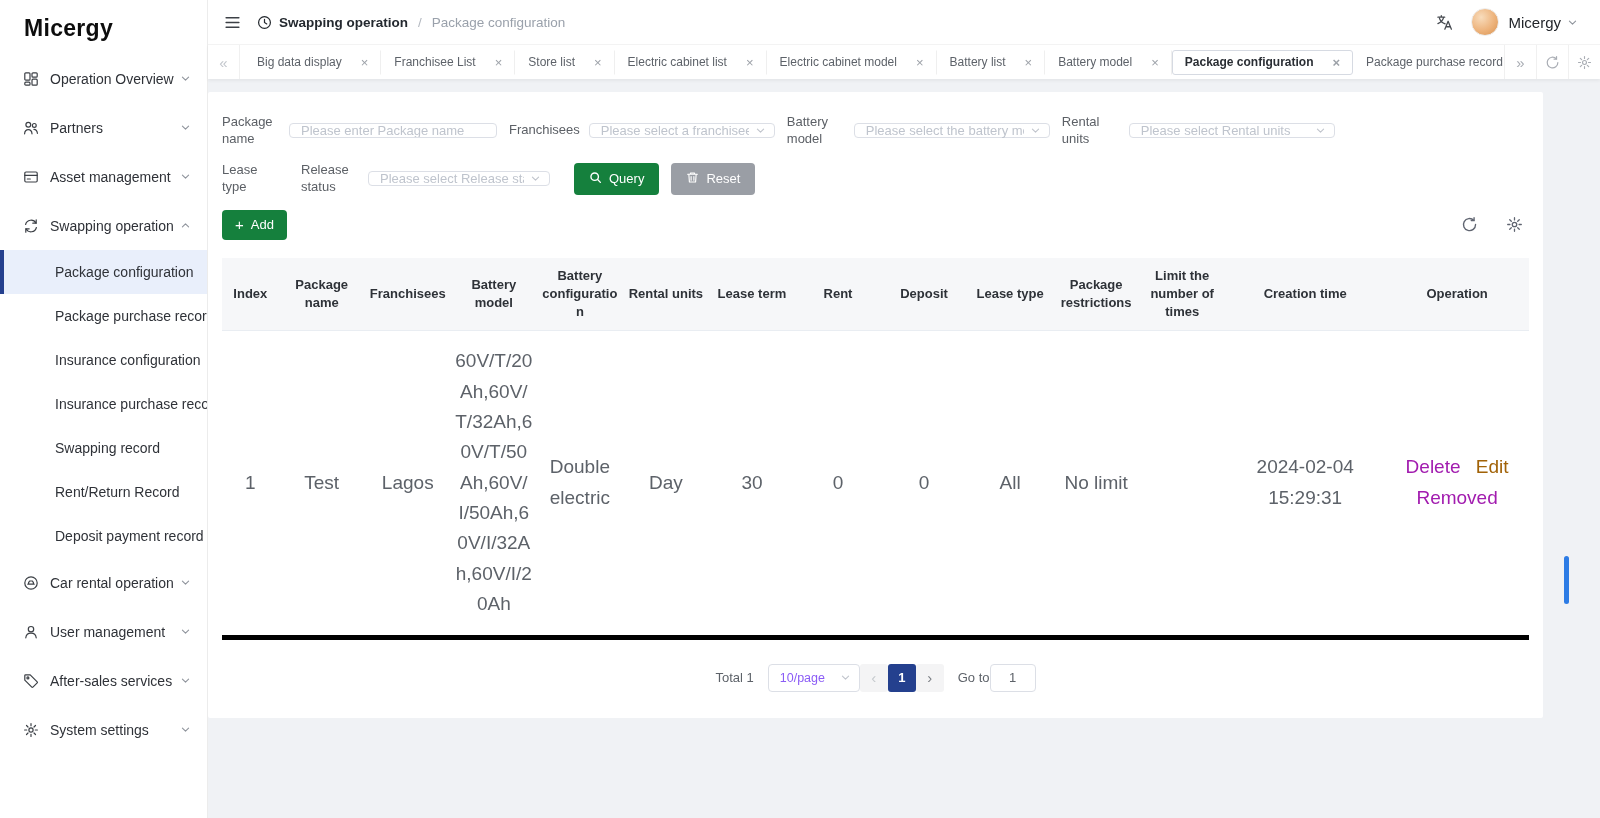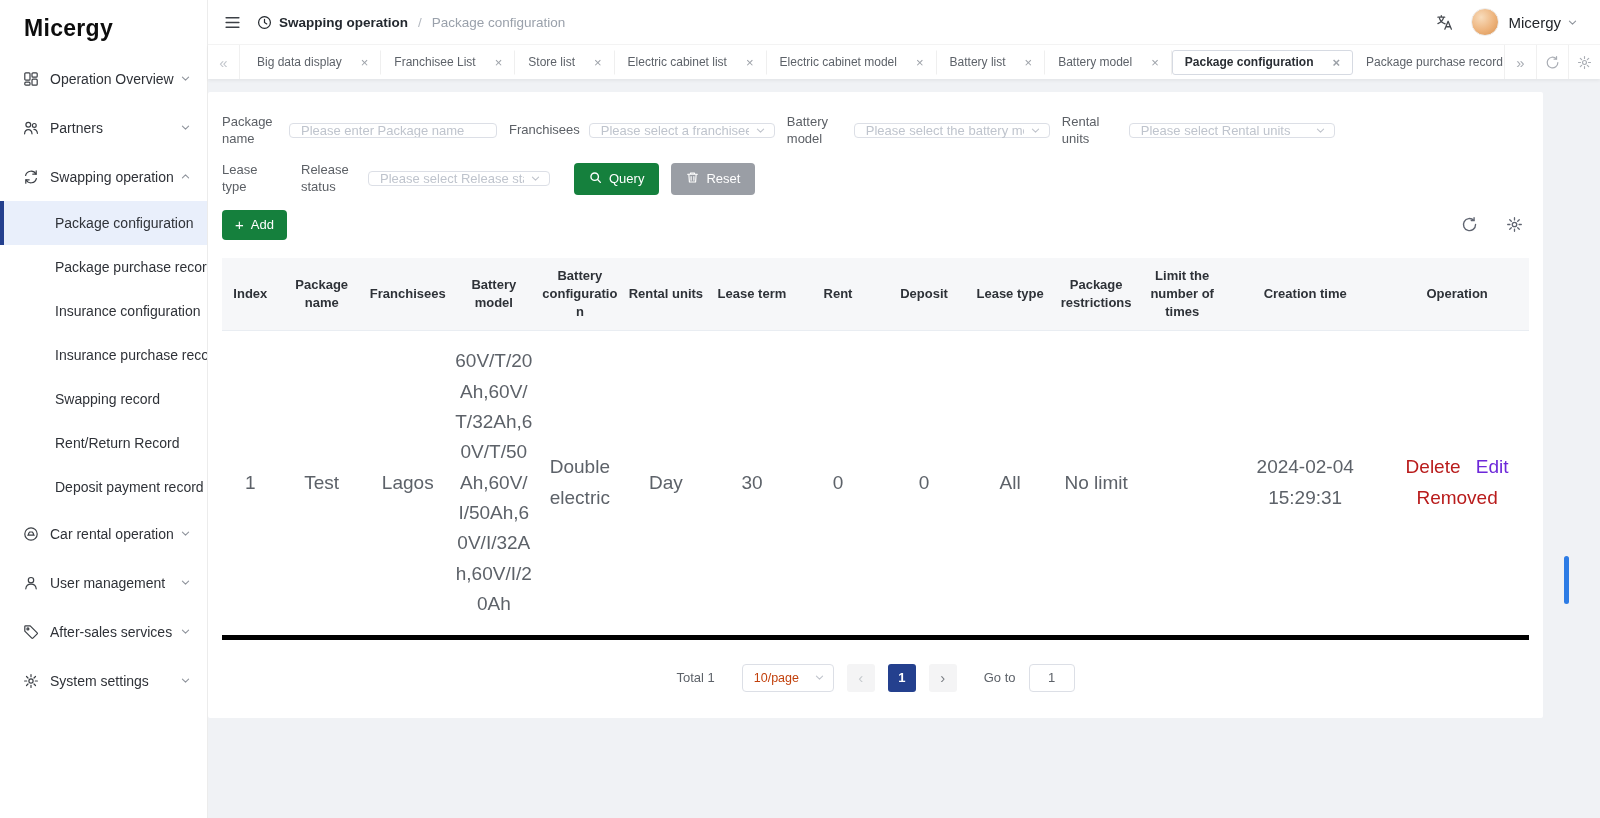--- a/index.html
+++ b/index.html
@@ -74,27 +74,27 @@
   .toolbar .btn { height:30px; padding:0 13px; }
   .tool-icons { display:flex; align-items:center; gap:28px; color:#5f6470; padding-right:6px; }
   .tool-icons > span { cursor:pointer; display:inline-flex; }
 
   .grid { width:100%; border-collapse:collapse; table-layout:fixed; }
   .grid th { background:#f6f7f9; font-size:13px; font-weight:700; color:#2e3238; padding:9px 4px; line-height:1.4;
     border-bottom:1px solid #e9edf2; overflow-wrap:break-word; word-break:break-word; text-align:center; }
   .grid td { font-size:19px; color:#5d6269; text-align:center; padding:15px 4px; line-height:1.6;
     border-bottom:5px solid #000000; overflow-wrap:break-word; }
   .cell-battery { word-break:break-all; }
-  .op-link { margin:0 5px; color:#b91c1c; cursor:pointer; white-space:nowrap; }
-  .op-link.disabled { color:#6d28d9; cursor:default; }
-
-  .pagination { display:flex; align-items:center; justify-content:center; gap:13px; margin-top:24px; font-size:13px; color:#5d6269; }
+  .op-link { margin:0 5px; color:#a21caf; cursor:pointer; white-space:nowrap; }
+  .op-link.disabled { color:#a16207; cursor:default; }
+
+  .pagination { display:flex; align-items:center; justify-content:center; margin-top:24px; font-size:13px; color:#5d6269; }
   .pg-total { margin-right:14px; }
   .pg-size { width:92px; height:28px; }
-  .pg-size .val { flex:1; color:#c2410c; font-size:12.5px; white-space:nowrap; overflow:hidden; }
+  .pg-size .val { flex:1; color:#8b5cf6; font-size:12.5px; white-space:nowrap; overflow:hidden; }
   .pg-btn { width:28px; height:28px; border:none; border-radius:3px; background:#f4f4f5; color:#7a7e84; font-size:15px;
     display:flex; align-items:center; justify-content:center; cursor:pointer; font-family:inherit; padding:0; }
   .pg-btn.prev { color:#c6cace; }
   .pg-btn.page.active { background:#24408e; color:#fff; font-weight:700; font-size:13px; }
   .pg-goto { margin-left:14px; }
   .pg-input { width:46px; height:28px; border:1px solid #dcdfe6; border-radius:4px; text-align:center; font-size:13px;
     color:#5d6269; outline:none; font-family:inherit; }
 
   .scroll-thumb { position:absolute; right:31px; top:556px; width:5px; height:48px; background:#2d7ce5; border-radius:3px; cursor:pointer; }
 </style>
@@ -133,20 +133,34 @@
           </svg>
         </span>
       <span class="nlabel">Partners</span>
       <span class="chev">
           <svg width="11" height="11" viewBox="0 0 16 16" fill="none" stroke="currentColor" stroke-width="1.6" stroke-linecap="round" stroke-linejoin="round">
             <path d="M3.5 6l4.5 4.5L12.5 6"></path>
           </svg>
         </span>
     </div>
 
+    <div class="nav-item">
+      <span class="nicon">
+          <svg width="16" height="16" viewBox="0 0 16 16" fill="none" stroke="currentColor" stroke-width="1.2" stroke-linecap="round">
+            <rect x="1.8" y="3" width="12.4" height="10" rx="1.2"></rect>
+            <path d="M1.8 6.4h12.4M4.3 10h3"></path>
+          </svg>
+        </span>
+      <span class="nlabel">Asset management</span>
+      <span class="chev">
+          <svg width="11" height="11" viewBox="0 0 16 16" fill="none" stroke="currentColor" stroke-width="1.6" stroke-linecap="round" stroke-linejoin="round">
+            <path d="M3.5 6l4.5 4.5L12.5 6"></path>
+          </svg>
+        </span>
+    </div>
 
     <div class="nav-item">
       <span class="nicon">
           <svg width="16" height="16" viewBox="0 0 16 16" fill="none" stroke="currentColor" stroke-width="1.2" stroke-linecap="round" stroke-linejoin="round">
             <path d="M2.6 6.5A5.6 5.6 0 0 1 13 5.2"></path>
             <path d="M13.2 1.8v3.4h-3.4"></path>
             <path d="M13.4 9.5A5.6 5.6 0 0 1 3 10.8"></path>
             <path d="M2.8 14.2v-3.4h3.4"></path>
           </svg>
         </span>

